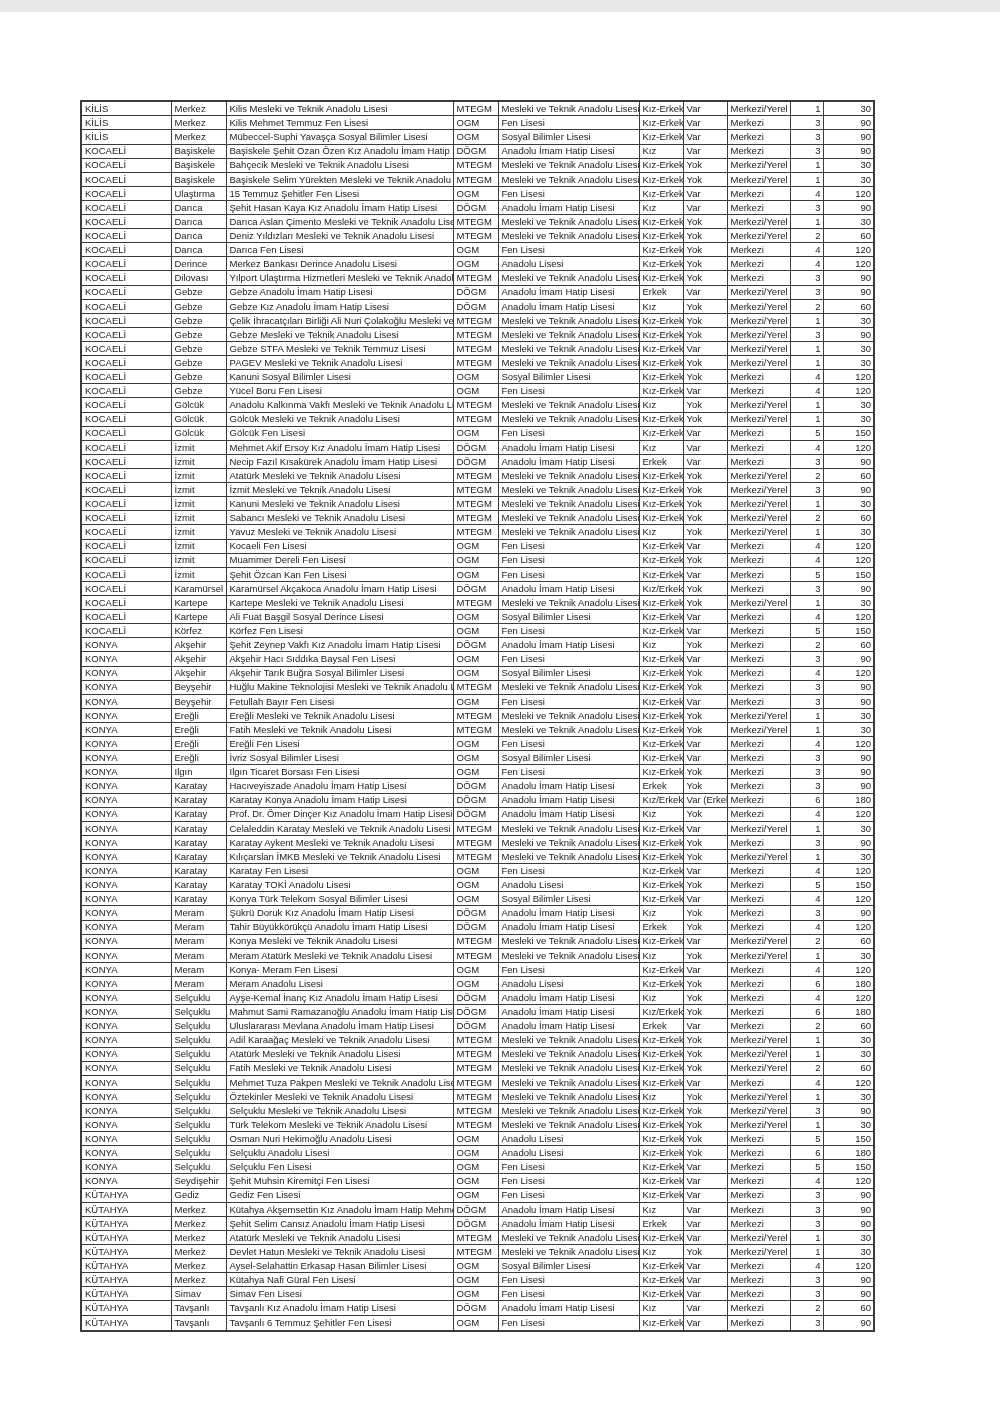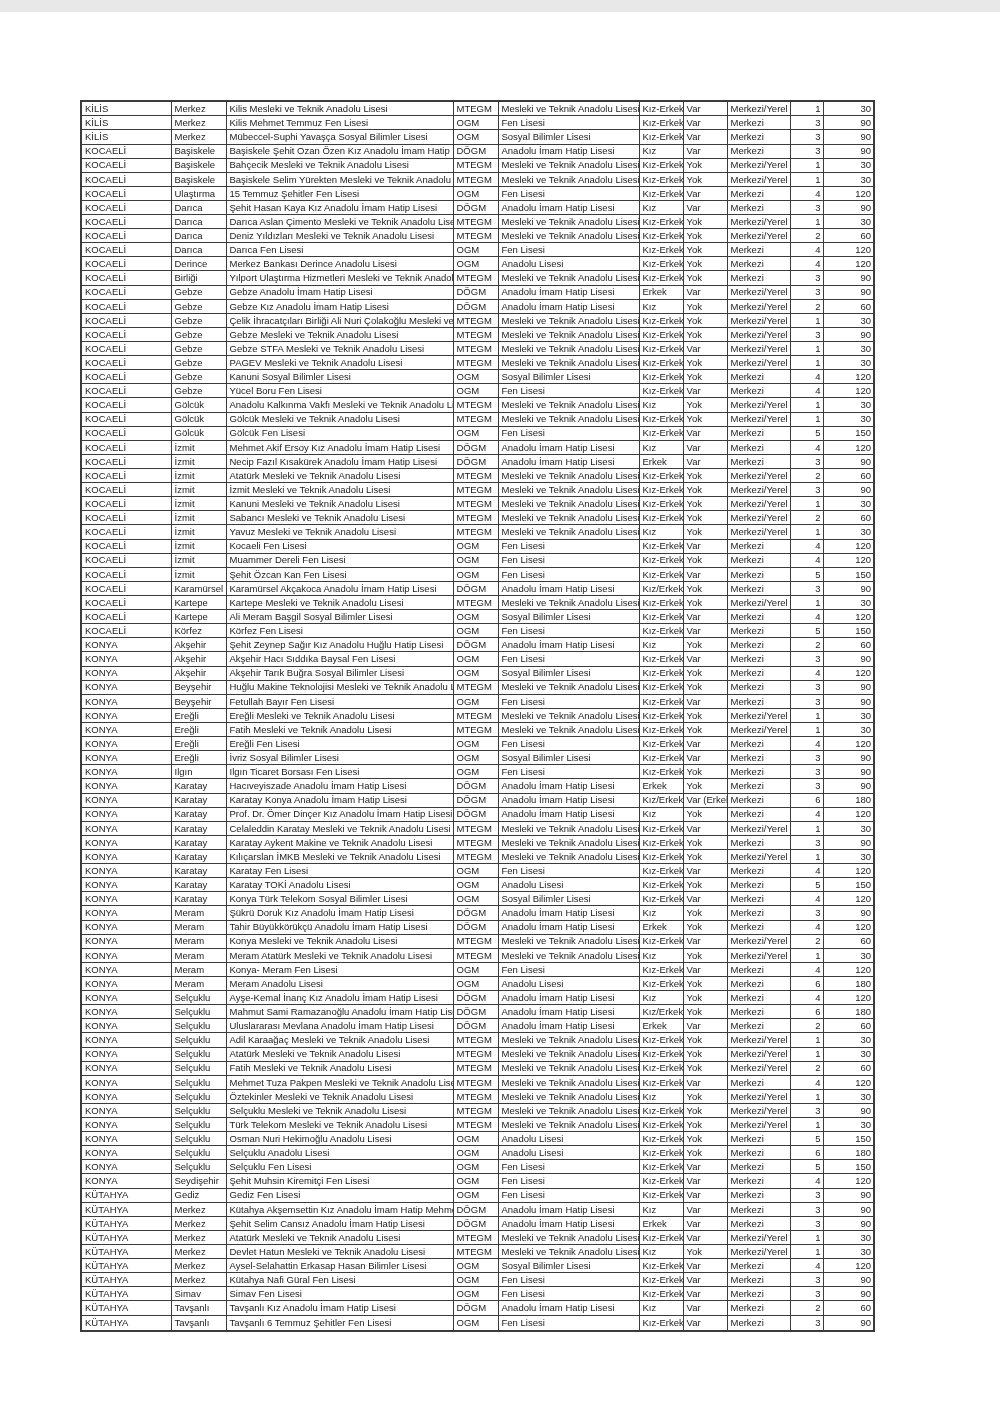--- a/index.html
+++ b/index.html
@@ -194,21 +194,21 @@
           <td class="c3">OGM</td>
           <td class="c4">Anadolu Lisesi</td>
           <td class="c5">Kız-Erkek</td>
           <td class="c6">Yok</td>
           <td class="c7">Merkezi</td>
           <td class="c8">4</td>
           <td class="c9">120</td>
         </tr>
         <tr>
           <td class="c0">KOCAELİ</td>
-          <td class="c1">Birliği</td>
+          <td class="c1">Dilovası</td>
           <td class="c2">Yılport Ulaştırma Hizmetleri Mesleki ve Teknik Anadol</td>
           <td class="c3">MTEGM</td>
           <td class="c4">Mesleki ve Teknik Anadolu Lisesi</td>
           <td class="c5">Kız-Erkek</td>
           <td class="c6">Yok</td>
           <td class="c7">Merkezi</td>
           <td class="c8">3</td>
           <td class="c9">90</td>
         </tr>
         <tr>
@@ -255,21 +255,21 @@
           <td class="c4">Mesleki ve Teknik Anadolu Lisesi</td>
           <td class="c5">Kız-Erkek</td>
           <td class="c6">Yok</td>
           <td class="c7">Merkezi/Yerel</td>
           <td class="c8">3</td>
           <td class="c9">90</td>
         </tr>
         <tr>
           <td class="c0">KOCAELİ</td>
           <td class="c1">Gebze</td>
-          <td class="c2">Gebze STFA Mesleki ve Teknik Anadolu Lisesi</td>
+          <td class="c2">Gebze STFA Mesleki ve Teknik Temmuz Lisesi</td>
           <td class="c3">MTEGM</td>
           <td class="c4">Mesleki ve Teknik Anadolu Lisesi</td>
           <td class="c5">Kız-Erkek</td>
           <td class="c6">Var</td>
           <td class="c7">Merkezi/Yerel</td>
           <td class="c8">1</td>
           <td class="c9">30</td>
         </tr>
         <tr>
           <td class="c0">KOCAELİ</td>
@@ -483,21 +483,21 @@
           <td class="c4">Mesleki ve Teknik Anadolu Lisesi</td>
           <td class="c5">Kız-Erkek</td>
           <td class="c6">Yok</td>
           <td class="c7">Merkezi/Yerel</td>
           <td class="c8">1</td>
           <td class="c9">30</td>
         </tr>
         <tr>
           <td class="c0">KOCAELİ</td>
           <td class="c1">Kartepe</td>
-          <td class="c2">Ali Meram Başgil Sosyal Bilimler Lisesi</td>
+          <td class="c2">Ali Fuat Başgil Sosyal Derince Lisesi</td>
           <td class="c3">OGM</td>
           <td class="c4">Sosyal Bilimler Lisesi</td>
           <td class="c5">Kız-Erkek</td>
           <td class="c6">Var</td>
           <td class="c7">Merkezi</td>
           <td class="c8">4</td>
           <td class="c9">120</td>
         </tr>
         <tr>
           <td class="c0">KOCAELİ</td>
@@ -507,21 +507,21 @@
           <td class="c4">Fen Lisesi</td>
           <td class="c5">Kız-Erkek</td>
           <td class="c6">Var</td>
           <td class="c7">Merkezi</td>
           <td class="c8">5</td>
           <td class="c9">150</td>
         </tr>
         <tr>
           <td class="c0">KONYA</td>
           <td class="c1">Akşehir</td>
-          <td class="c2">Şehit Zeynep Sağır Kız Anadolu Huğlu Hatip Lisesi</td>
+          <td class="c2">Şehit Zeynep Vakfı Kız Anadolu İmam Hatip Lisesi</td>
           <td class="c3">DÖGM</td>
           <td class="c4">Anadolu İmam Hatip Lisesi</td>
           <td class="c5">Kız</td>
           <td class="c6">Yok</td>
           <td class="c7">Merkezi</td>
           <td class="c8">2</td>
           <td class="c9">60</td>
         </tr>
         <tr>
           <td class="c0">KONYA</td>
@@ -675,21 +675,21 @@
           <td class="c4">Mesleki ve Teknik Anadolu Lisesi</td>
           <td class="c5">Kız-Erkek</td>
           <td class="c6">Var</td>
           <td class="c7">Merkezi/Yerel</td>
           <td class="c8">1</td>
           <td class="c9">30</td>
         </tr>
         <tr>
           <td class="c0">KONYA</td>
           <td class="c1">Karatay</td>
-          <td class="c2">Karatay Aykent Makine ve Teknik Anadolu Lisesi</td>
+          <td class="c2">Karatay Aykent Mesleki ve Teknik Anadolu Lisesi</td>
           <td class="c3">MTEGM</td>
           <td class="c4">Mesleki ve Teknik Anadolu Lisesi</td>
           <td class="c5">Kız-Erkek</td>
           <td class="c6">Yok</td>
           <td class="c7">Merkezi</td>
           <td class="c8">3</td>
           <td class="c9">90</td>
         </tr>
         <tr>
           <td class="c0">KONYA</td>

